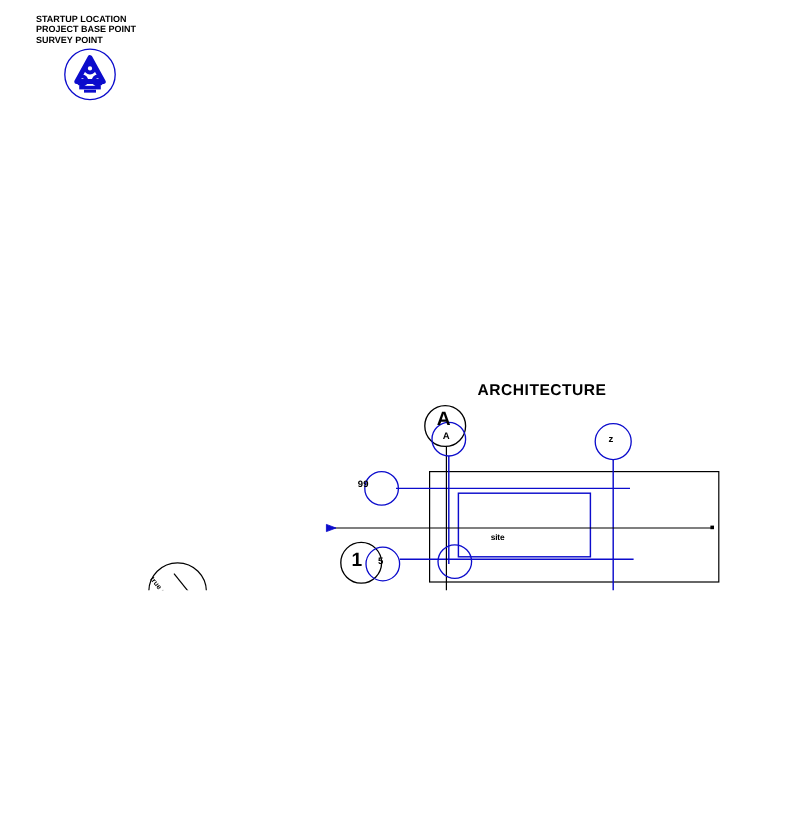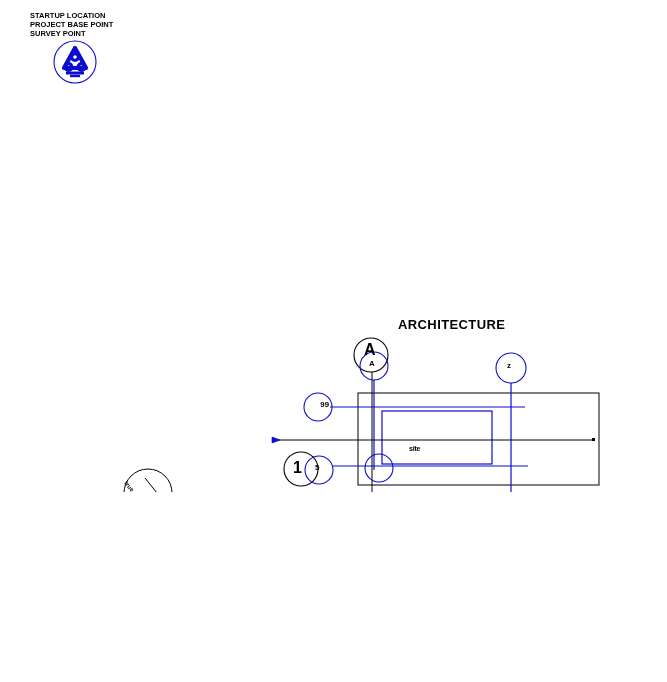--- a/index.html
+++ b/index.html
@@ -65,21 +65,21 @@
     left: 369px;
     top: 360px;
     font-size: 8px;
   }
   #bub-z-text {
     left: 507px;
     top: 362px;
     font-size: 8px;
   }
   #bub-99-text {
-    left: 320px;
+    left: 298px;
     top: 401px;
     font-size: 8px;
     font-family: Liberation Mono, monospace;
   }
   #bub-1-text {
     left: 293px;
     top: 460px;
     font-size: 16px;
   }
   #bub-5-text {

